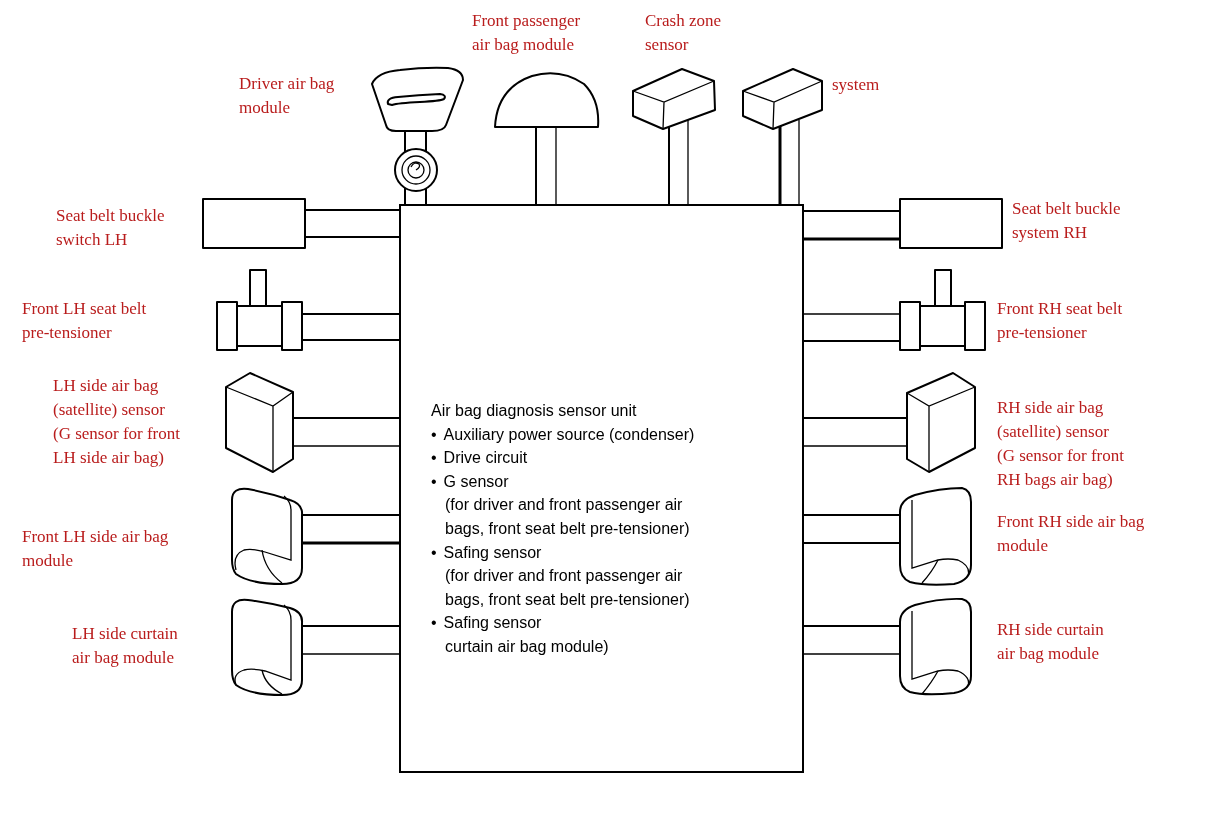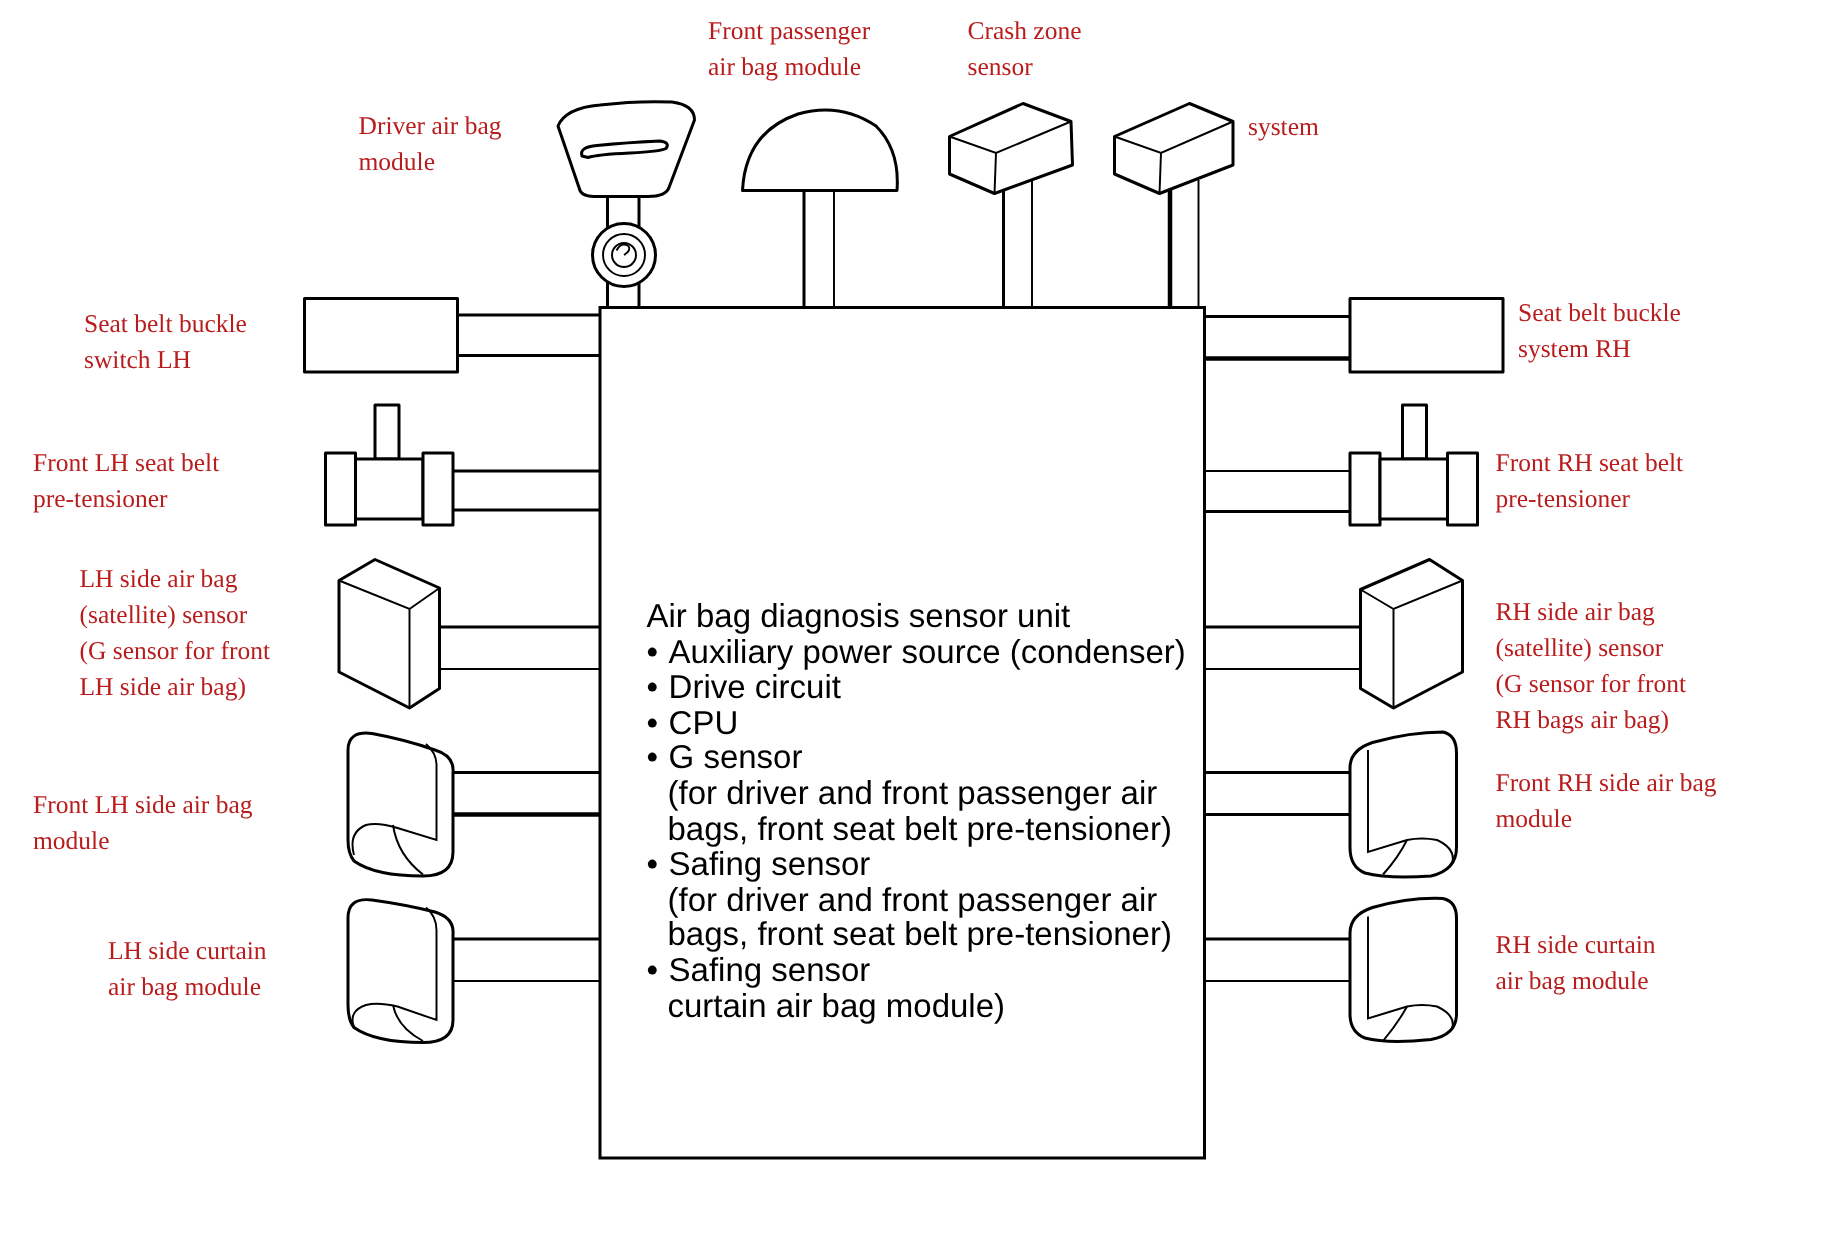--- a/index.html
+++ b/index.html
@@ -11,21 +11,21 @@
     font-size: 17px;
     line-height: 24px;
     color: #b91c1c;
     white-space: nowrap;
   }
   .lbl div { white-space: nowrap; }
   .unit {
     position: absolute;
     left: 431px; top: 399px;
     font-family: "Liberation Sans", sans-serif;
-    font-size: 22px;
+    font-size: 16px;
     line-height: 23.6px;
     color: #000;
     white-space: nowrap;
   }
   .unit .item { display: block; }
   .unit .bullet::before { content: "\2022"; margin-right: 7px; }
   .unit .sub { padding-left: 14px; display: block; }
   svg .s { fill: #fff; stroke: #000; stroke-width: 2; stroke-linejoin: round; stroke-linecap: round; }
   svg .w { fill: none; stroke: #000; stroke-width: 2; }
   svg .wt { fill: none; stroke: #000; stroke-width: 1.3; }
@@ -203,21 +203,20 @@
 </div>
 <div class="lbl" style="left:997px; top:618px;">
   <div>RH side curtain</div>
   <div>air bag module</div>
 </div>
 
 <div class="unit">
   <span class="item">Air bag diagnosis sensor unit</span>
   <span class="item bullet">Auxiliary power source (condenser)</span>
   <span class="item bullet">Drive circuit</span>
-  <span class="item bullet">CPU</span>
   <span class="item bullet">G sensor</span>
   <span class="sub">(for driver and front passenger air</span>
   <span class="sub">bags, front seat belt pre-tensioner)</span>
   <span class="item bullet">Safing sensor</span>
   <span class="sub">(for driver and front passenger air</span>
   <span class="sub">bags, front seat belt pre-tensioner)</span>
   <span class="item bullet">Safing sensor</span>
   <span class="sub">curtain air bag module)</span>
 </div>
 

